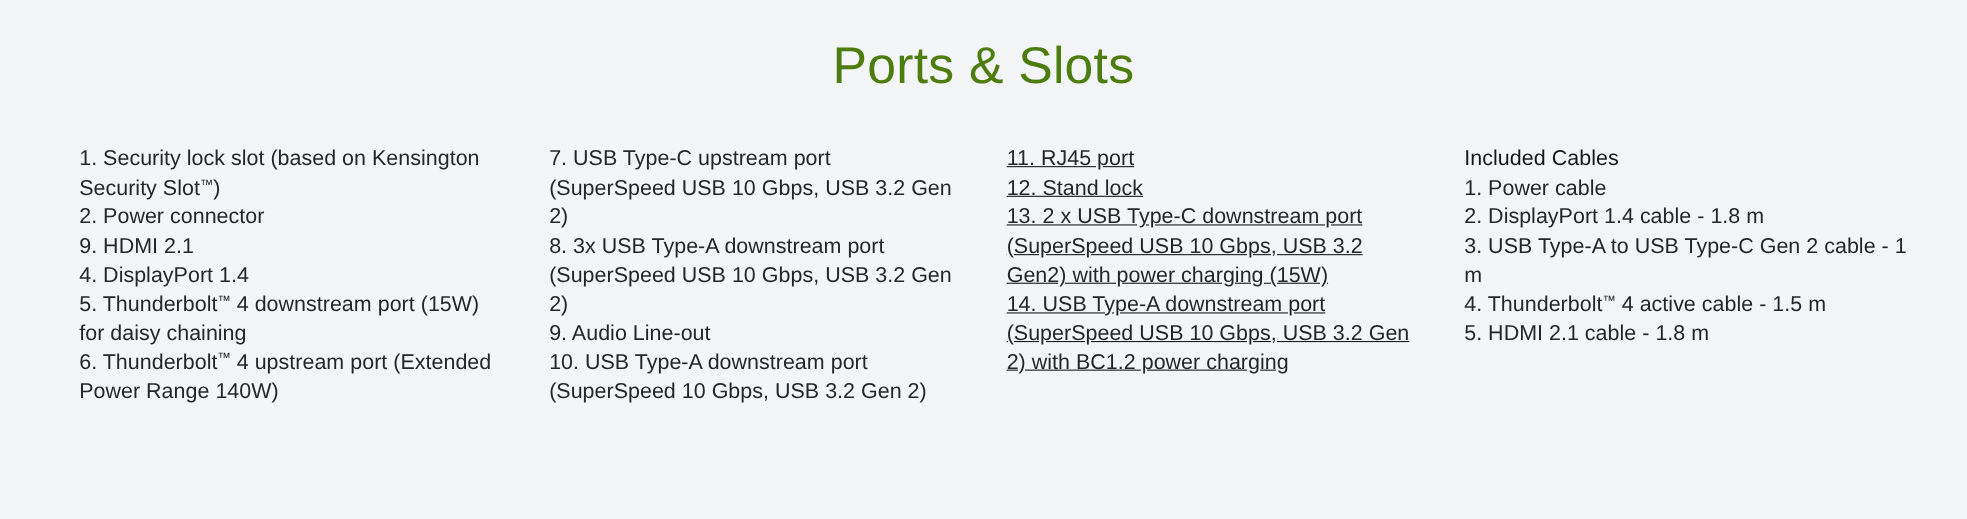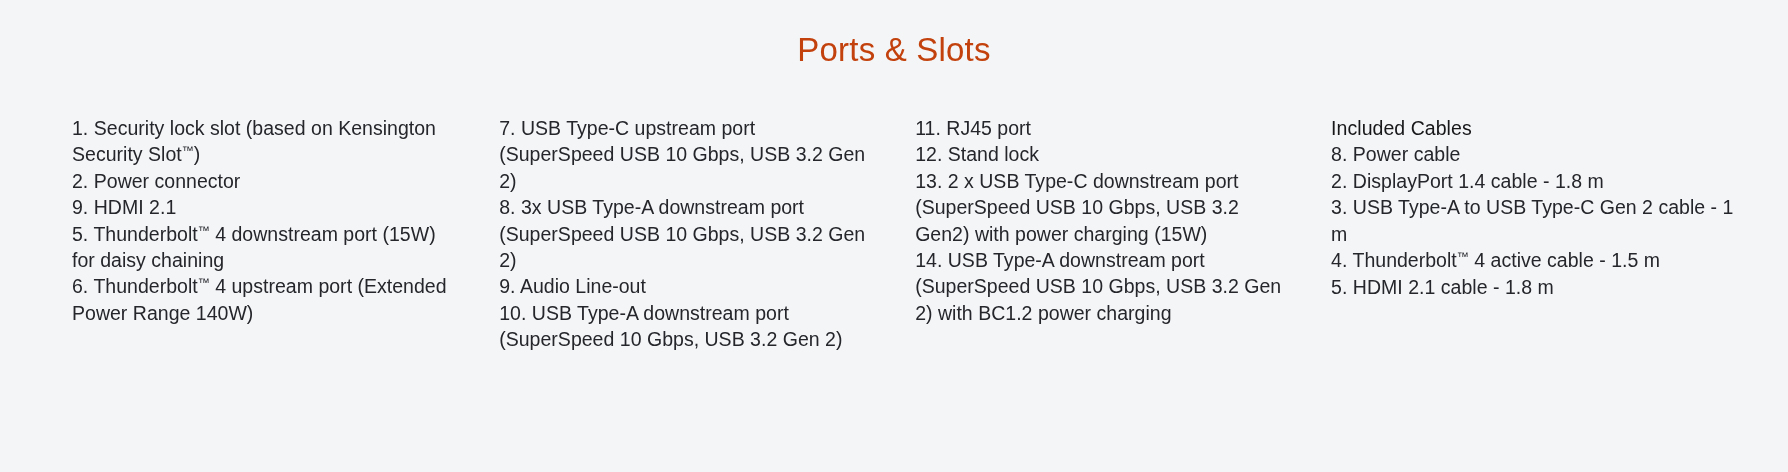--- a/index.html
+++ b/index.html
@@ -20,24 +20,24 @@
     width: 1788px;
     height: 472px;
     box-sizing: border-box;
     background: #f4f5f7;
     position: relative;
     padding: 0;
   }
 
   .page-title {
     text-align: center;
-    font-size: 33px;
+    font-size: 47px;
     font-weight: 300;
     letter-spacing: 0.2px;
-    color: #c2410c;
+    color: #4d7c0f;
     margin: 0;
     padding-top: 31px;
     line-height: 1.18;
     font-family: "Liberation Sans", sans-serif;
   }
 
   .columns {
     display: flex;
     flex-direction: row;
     align-items: flex-start;
@@ -47,21 +47,21 @@
     width: 1788px;
   }
 
   .column {
     box-sizing: border-box;
     padding-right: 44px;
   }
 
   .col-1 { width: 452px; margin-left: 42px; }
   .col-2 { width: 440px; }
-  .col-3 { width: 440px; }
+  .col-3 { width: 440px; text-decoration: underline; }
   .col-4 { width: 456px; padding-right: 10px; }
 
   .col-heading {
     font-size: 19.5px;
     font-weight: normal;
     line-height: 1.36;
     color: #17171a;
     margin: 0 0 0 0;
     letter-spacing: 0.05px;
   }
@@ -95,20 +95,21 @@
 
   <h1 class="page-title">Ports &amp; Slots</h1>
 
   <div class="columns">
 
     <div class="column col-1">
       <ul class="spec-list">
         <li class="spec-item">1. Security lock slot (based on Kensington Security Slot<span class="tm">™</span>)</li>
         <li class="spec-item">2. Power connector</li>
         <li class="spec-item">9. HDMI 2.1</li>
+        <li class="spec-item">4. DisplayPort 1.4</li>
         <li class="spec-item">5. Thunderbolt<span class="tm">™</span> 4 downstream port (15W) for daisy chaining</li>
         <li class="spec-item">6. Thunderbolt<span class="tm">™</span> 4 upstream port (Extended Power Range 140W)</li>
       </ul>
     </div>
 
     <div class="column col-2">
       <ul class="spec-list">
         <li class="spec-item">7. USB Type-C upstream port (SuperSpeed USB 10 Gbps, USB 3.2 Gen 2)</li>
         <li class="spec-item">8. 3x USB Type-A downstream port (SuperSpeed USB 10 Gbps, USB 3.2 Gen 2)</li>
         <li class="spec-item">9. Audio Line-out</li>
@@ -121,21 +122,21 @@
         <li class="spec-item">11. RJ45 port</li>
         <li class="spec-item">12. Stand lock</li>
         <li class="spec-item">13. 2 x USB Type-C downstream port (SuperSpeed USB 10 Gbps, USB 3.2 Gen2) with power charging (15W)</li>
         <li class="spec-item">14. USB Type-A downstream port (SuperSpeed USB 10 Gbps, USB 3.2 Gen 2) with BC1.2 power charging</li>
       </ul>
     </div>
 
     <div class="column col-4">
       <div class="col-heading">Included Cables</div>
       <ul class="spec-list">
-        <li class="spec-item">8. Power cable</li>
+        <li class="spec-item">1. Power cable</li>
         <li class="spec-item">2. DisplayPort 1.4 cable - 1.8 m</li>
         <li class="spec-item">3. USB Type-A to USB Type-C Gen 2 cable - 1 m</li>
         <li class="spec-item">4. Thunderbolt<span class="tm">™</span> 4 active cable - 1.5 m</li>
         <li class="spec-item">5. HDMI 2.1 cable - 1.8 m</li>
       </ul>
     </div>
 
   </div>
 </div>
 

